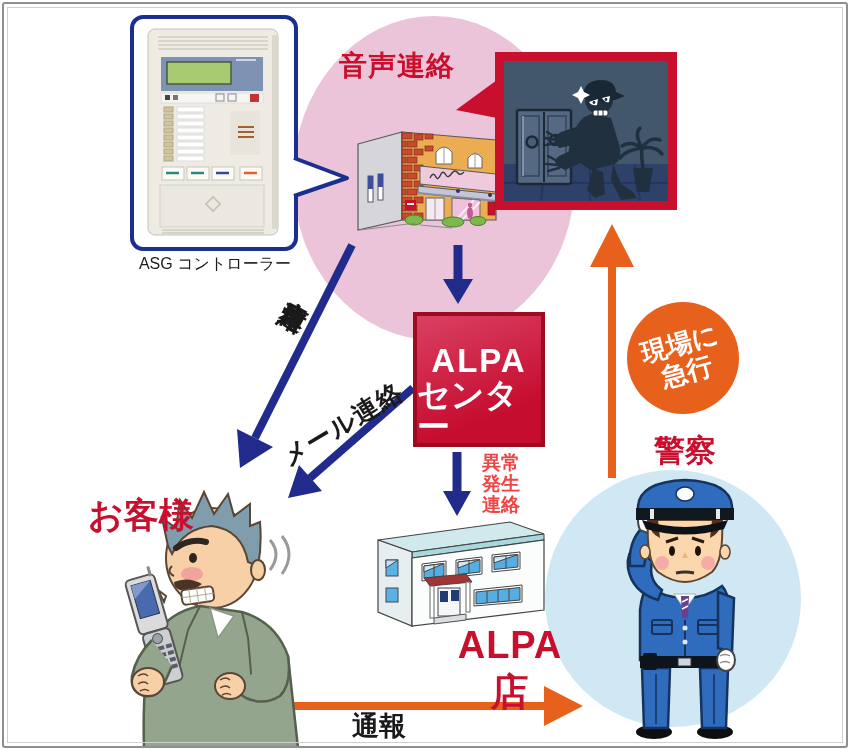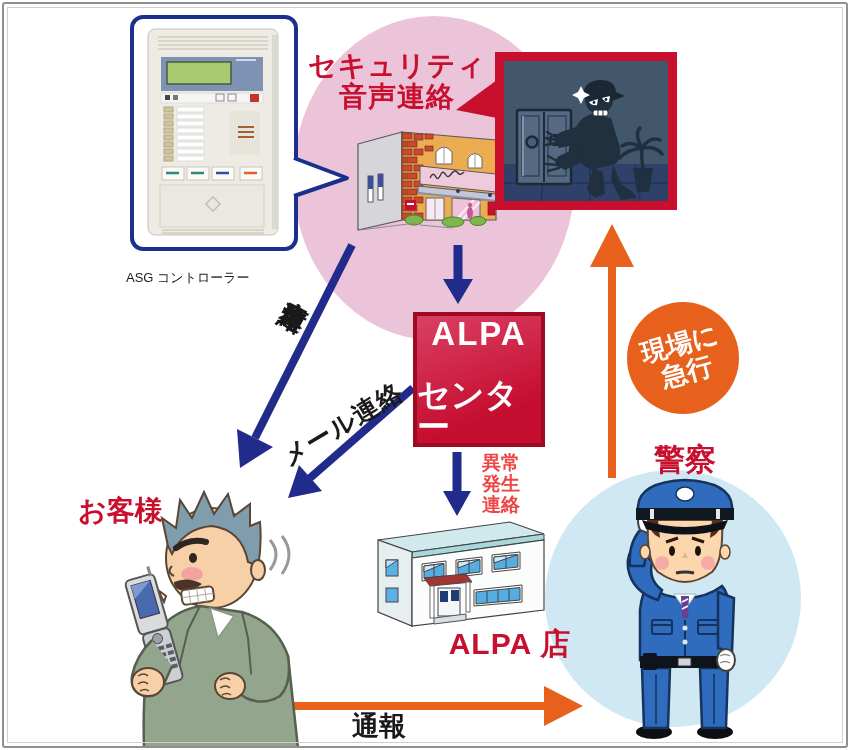--- a/index.html
+++ b/index.html
@@ -12,34 +12,34 @@
   #pink-circle{left:293px;top:16px;width:282px;height:324px;background:#ebc4da;}
   #blue-circle{left:545px;top:470px;width:256px;height:257px;background:#cfe8f4;}
   #asg-frame{left:130px;top:15px;width:168px;height:236px;background:#fff;border:4px solid #1b2f8e;
              border-radius:13px;z-index:2;box-sizing:border-box;}
   .illu{z-index:3;}
   #arrow-layer{left:0;top:0;width:850px;height:750px;z-index:4;}
   .topz{z-index:5;}
   .label{z-index:6;color:#1a1a1a;}
   .red-label{color:#c8102e;font-weight:800;}
   #security-title{left:308px;top:50px;width:178px;text-align:center;font-size:28px;line-height:31px;letter-spacing:1px;}
-  #asg-label{left:126px;top:269px;width:178px;text-align:left;font-size:13px;color:#1c1c1c;}
+  #asg-label{left:126px;top:254px;width:178px;text-align:center;font-size:16px;color:#1c1c1c;}
   #alpa-server{left:413px;top:312px;width:132px;height:135px;box-sizing:border-box;
                border:4px solid #9e0b20;background:linear-gradient(160deg,#da4063,#c50d2f 75%);
-               display:flex;flex-direction:column;align-items:center;justify-content:space-between;z-index:5;}
+               display:flex;flex-direction:column;align-items:center;justify-content:flex-end;z-index:5;}
   #alpa-server .l1{color:#fff;font-weight:800;font-size:33px;letter-spacing:2px;line-height:36px;}
   #alpa-server .l2{color:#fff;font-weight:800;font-size:33px;line-height:32px;}
   #voice-label{left:266px;top:278px;width:32px;height:132px;writing-mode:vertical-rl;
                transform:rotate(28deg);font-size:26px;font-weight:600;letter-spacing:2px;}
   #mail-label{left:272px;top:404px;width:150px;height:30px;transform:rotate(-31deg);
               font-size:26px;font-weight:600;letter-spacing:1px;}
   #abnormal-label{left:482px;top:452px;font-size:19px;line-height:21px;color:#ef4444;font-weight:700;}
-  #customer-label{left:78px;top:492px;font-size:28px;}
-  #store-label{left:443px;top:624px;width:134px;text-align:center;font-size:30px;letter-spacing:1px;}
-  #police-label{left:640px;top:430px;width:90px;text-align:center;font-size:31px;margin-top:9px;}
+  #customer-label{left:88px;top:492px;font-size:35px;}
+  #store-label{left:443px;top:624px;width:134px;text-align:center;font-size:38px;letter-spacing:1px;}
+  #police-label{left:640px;top:430px;width:90px;text-align:center;font-size:31px;}
   #rush-circle{left:627px;top:302px;width:112px;height:112px;border-radius:50%;background:#e8611c;
                display:flex;align-items:center;justify-content:center;z-index:5;}
   #rush-text{transform:rotate(-15deg);color:#fff;font-weight:800;font-size:26px;line-height:29px;text-align:center;}
   #report-label{left:352px;top:708px;width:96px;font-size:27px;font-weight:600;}
 </style>
 </head>
 <body>
 
 <div id="canvas">
 
@@ -406,21 +406,20 @@
   </div>
 
   <div class="abs" id="rush-circle">
     <div id="rush-text">
       <div>現場に</div>
       <div>急行</div>
     </div>
   </div>
 
   <div class="abs label red-label" id="security-title">
-    <div>セキュリティ</div>
     <div>音声連絡</div>
   </div>
   <div class="abs label" id="asg-label">ASG コントローラー</div>
   <div class="abs label" id="voice-label">音声連絡</div>
   <div class="abs label" id="mail-label">メール連絡</div>
   <div class="abs label" id="abnormal-label">
     <div>異常</div>
     <div>発生</div>
     <div>連絡</div>
   </div>

